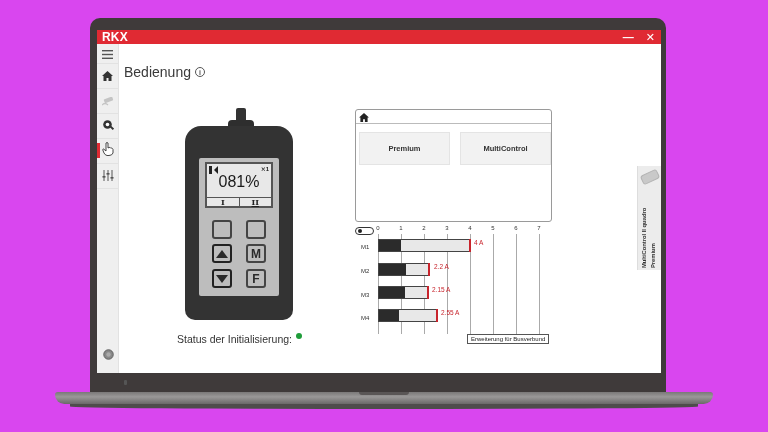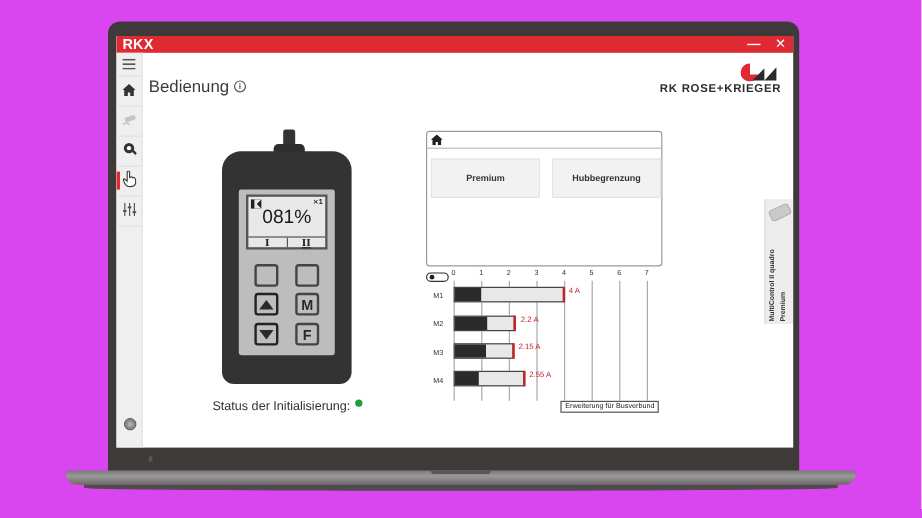--- a/index.html
+++ b/index.html
@@ -159,27 +159,20 @@
             </svg>
         </span>
       </div>
     </div>
 
     <div class="page-title">
       <span>Bedienung</span>
       <span class="info-icon">i</span>
     </div>
 
-    <div class="logo">
-      <svg class="logo-mark" width="34" height="16" viewBox="0 0 34 16">
-        <path d="M8 1 A7.5 7.5 0 1 0 15 10 L8 10 Z" fill="#e02a33"></path>
-        <path d="M10 15 L20 5 L20 15 Z M20 15 L30 4 L30 15 Z" fill="#2b2b2b"></path>
-      </svg>
-      <div class="logo-text">RK ROSE+KRIEGER</div>
-    </div>
 
     <div class="cable"></div>
     <div class="cable-neck"></div>
     <div class="device"></div>
     <div class="device-face"></div>
     <div class="lcd">
       <svg class="lcd-k" viewBox="0 0 9 8">
           <rect width="9" height="8" fill="#222"></rect>
           <path d="M3 0 L9 0 L5 4 L9 8 L3 8 Z" fill="#e8e8e8"></path>
         </svg>
@@ -213,21 +206,21 @@
     <div class="menu-panel">
       <div class="menu-head">
         <span>
           <svg width="10" height="9" viewBox="0 0 11 10">
               <path d="M5.5 0 L11 5 L9.5 5 L9.5 10 L6.5 10 L6.5 7 L4.5 7 L4.5 10 L1.5 10 L1.5 5 L0 5 Z" fill="#222"></path>
             </svg>
         </span>
       </div>
       <div class="menu-grid">
         <div class="menu-btn">Premium</div>
-        <div class="menu-btn">Hubbegrenzung</div>
+        <div class="menu-btn">MultiControl</div>
       </div>
     </div>
 
     <div class="chart">
       <div class="toggle"></div>
 
       <span class="tick" style="left:23px;">0</span>
       <span class="tick" style="left:46px;">1</span>
       <span class="tick" style="left:69px;">2</span>
       <span class="tick" style="left:92px;">3</span>

